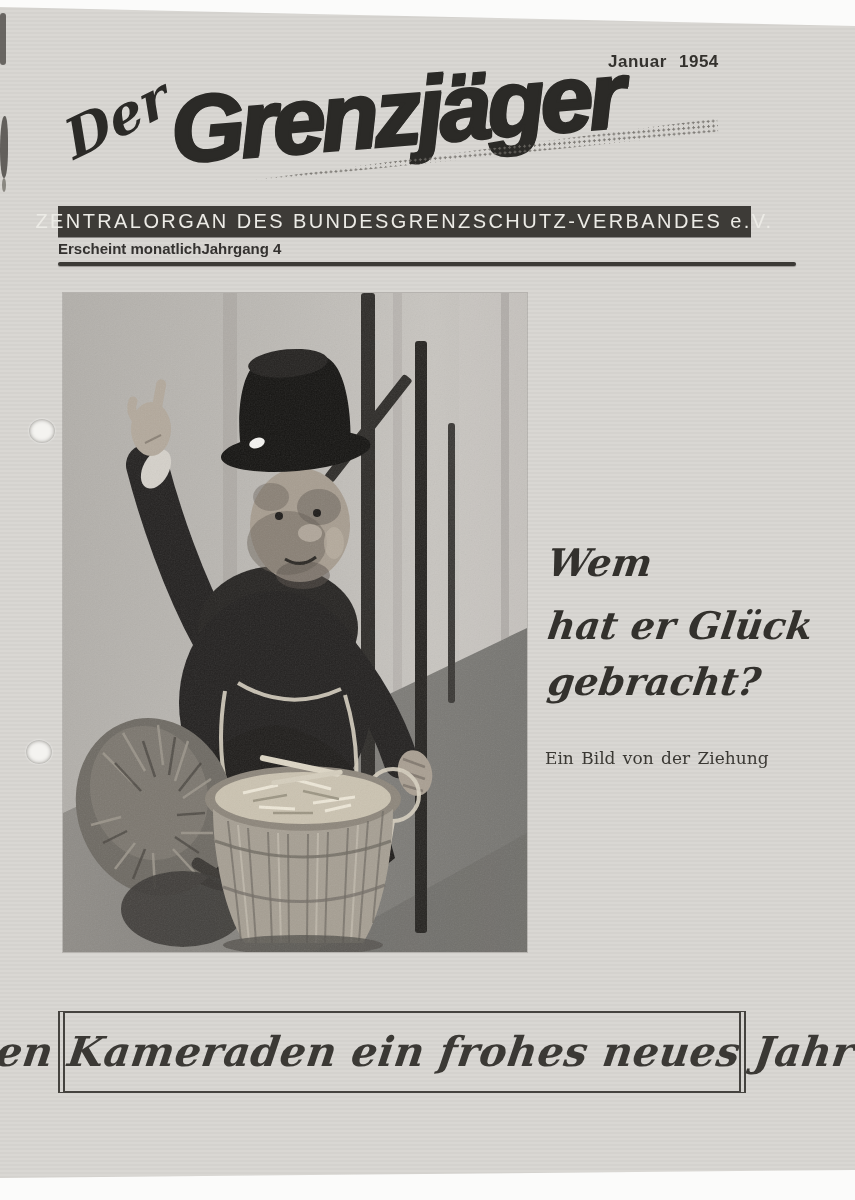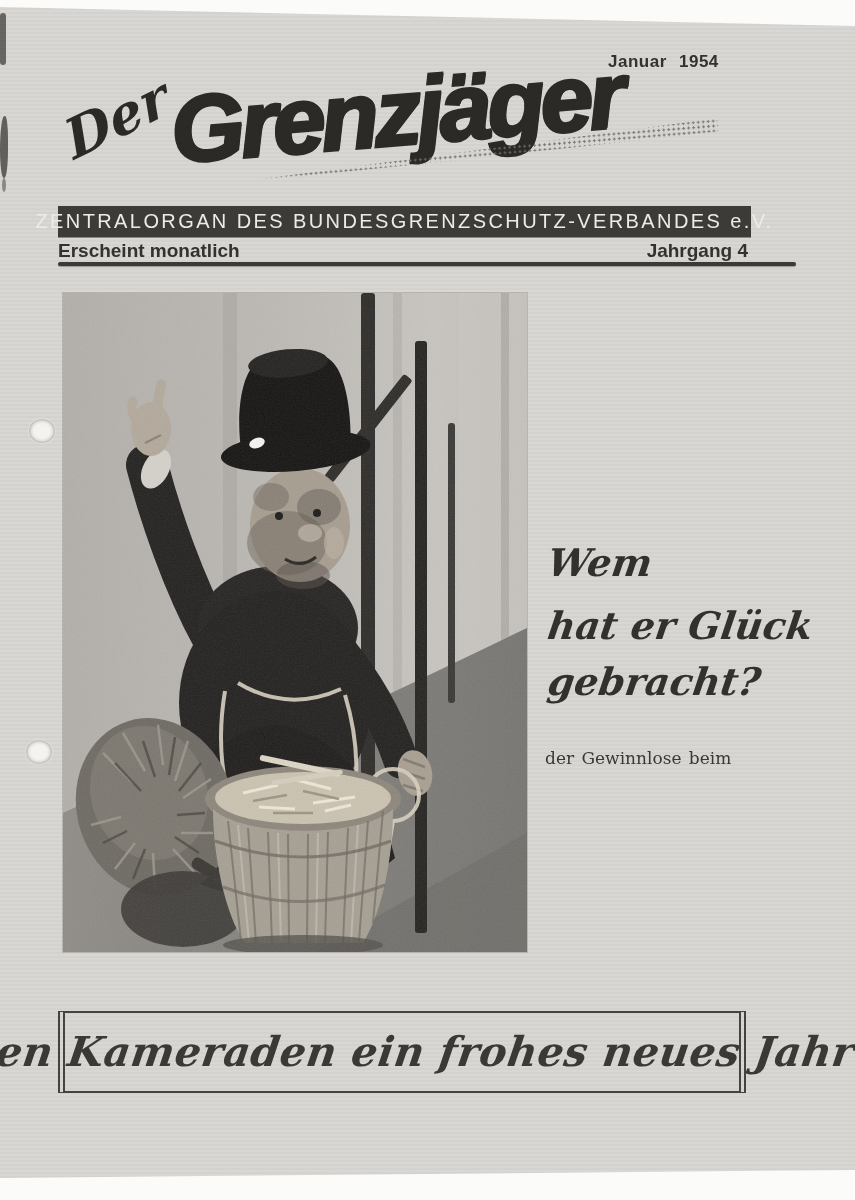--- a/index.html
+++ b/index.html
@@ -65,22 +65,22 @@
     left:58px;top:206px;width:693px;height:31px;
     background:var(--banner-bg,#3d3b37);
     color:var(--banner-text,#ecebe6);
     display:flex;align-items:center;justify-content:center;
     font-size:20px;font-weight:normal;letter-spacing:2.4px;white-space:nowrap;
     box-shadow:0 1px 0 rgba(0,0,0,.35);
   }
 
   
   .infoline{
-    left:58px;top:240px;width:690px;display:flex;justify-content:space-between;
-    font-size:19px;font-weight:bold;color:#343230;white-space:nowrap;
+    left:58px;top:240px;width:690px;display:flex;justify-content:flex-start;
+    font-size:15px;font-weight:bold;color:#343230;white-space:nowrap;
   }
   .rule{
     left:58px;top:262px;width:738px;height:4px;background:#3c3a36;border-radius:2px;
     box-shadow:0 1px 1px rgba(60,58,54,.4);
   }
 
   
   .photo{left:63px;top:293px;width:464px;height:659px;box-shadow:0 0 0 1px rgba(90,88,84,.25);}
   .photo svg{display:block;}
 
@@ -288,18 +288,18 @@
   </svg>
 </div>
 
 <div class="abs headline">
   <div class="hl hl1">Wem</div>
   <div class="hl hl2">hat er Glück</div>
   <div class="hl hl3">gebracht?</div>
 </div>
 
 <div class="abs caption">
-  <div>der Gewinnlose beim</div>
+  <div>Ein Bild von der Ziehung</div>
 </div>
 
 <div class="abs greeting-box">
   <span class="greeting-text">Allen Kameraden ein frohes neues Jahr!</span>
 </div>
 
 </body></html>

